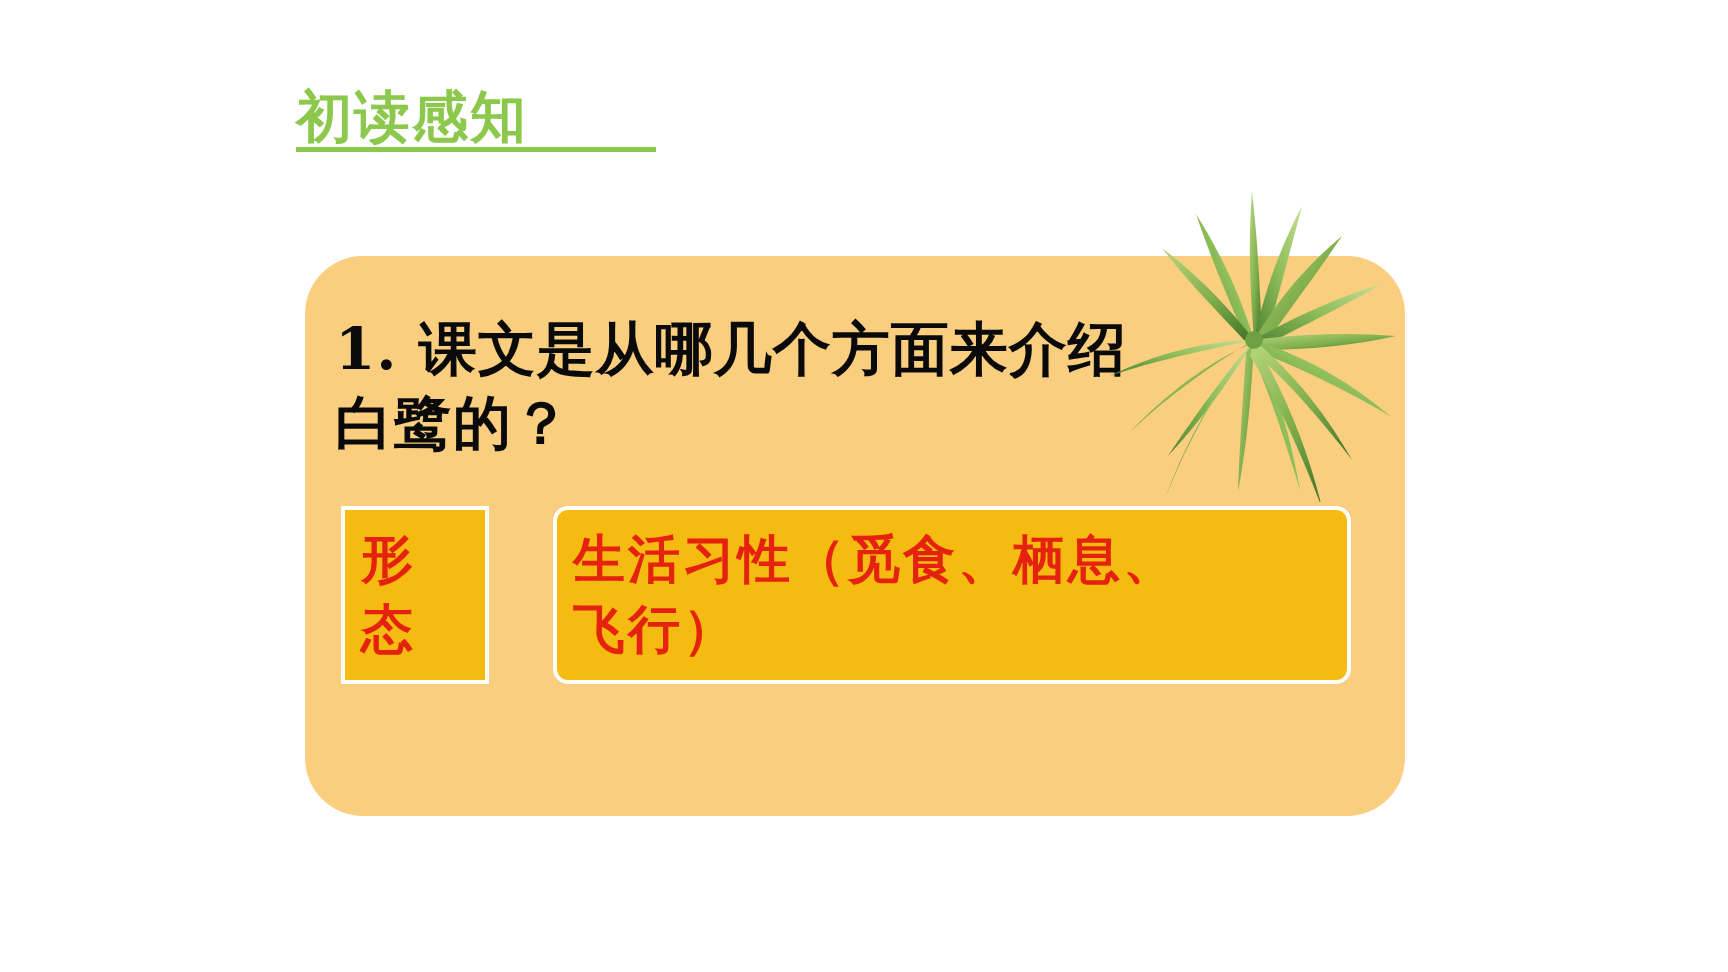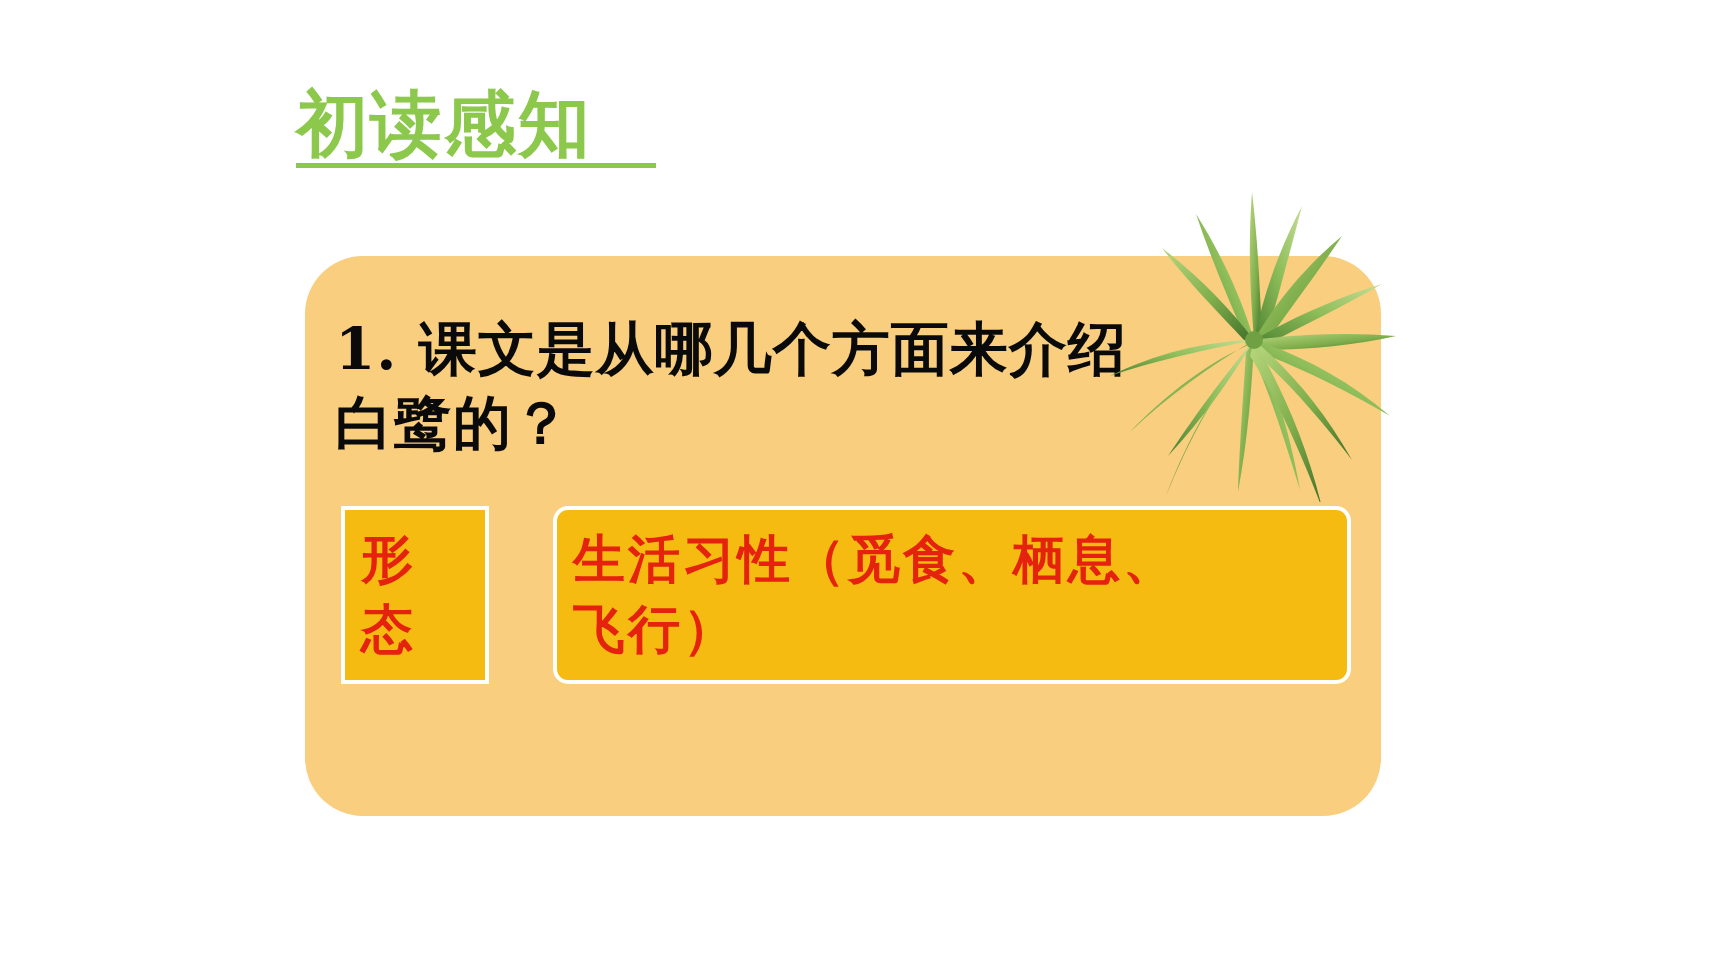--- a/index.html
+++ b/index.html
@@ -25,21 +25,21 @@
 
   
   #title-block {
     position: absolute;
     left: 296px;
     top: 88px;
     width: 380px;
   }
   #title-text {
     font-family: "DejaVu Sans", "Liberation Sans", sans-serif;
-    font-size: 72px;
+    font-size: 56px;
     font-weight: 700;
     line-height: 1.02;
     color: #8CC84B;
     letter-spacing: 2px;
     white-space: nowrap;
   }
   #title-rule {
     margin-top: 2px;
     width: 360px;
     height: 5px;
@@ -48,20 +48,21 @@
 
   
   #content-card {
     position: absolute;
     left: 305px;
     top: 256px;
     width: 1076px;
     height: 560px;
     background: #F9CE7E;
     border-radius: 58px;
+    padding-left: 24px;
   }
 
   
   #question-text {
     position: absolute;
     left: 30px;
     top: 56px;
     width: 1000px;
     color: #0a0a0a;
     font-family: "DejaVu Serif", "Liberation Serif", serif;

